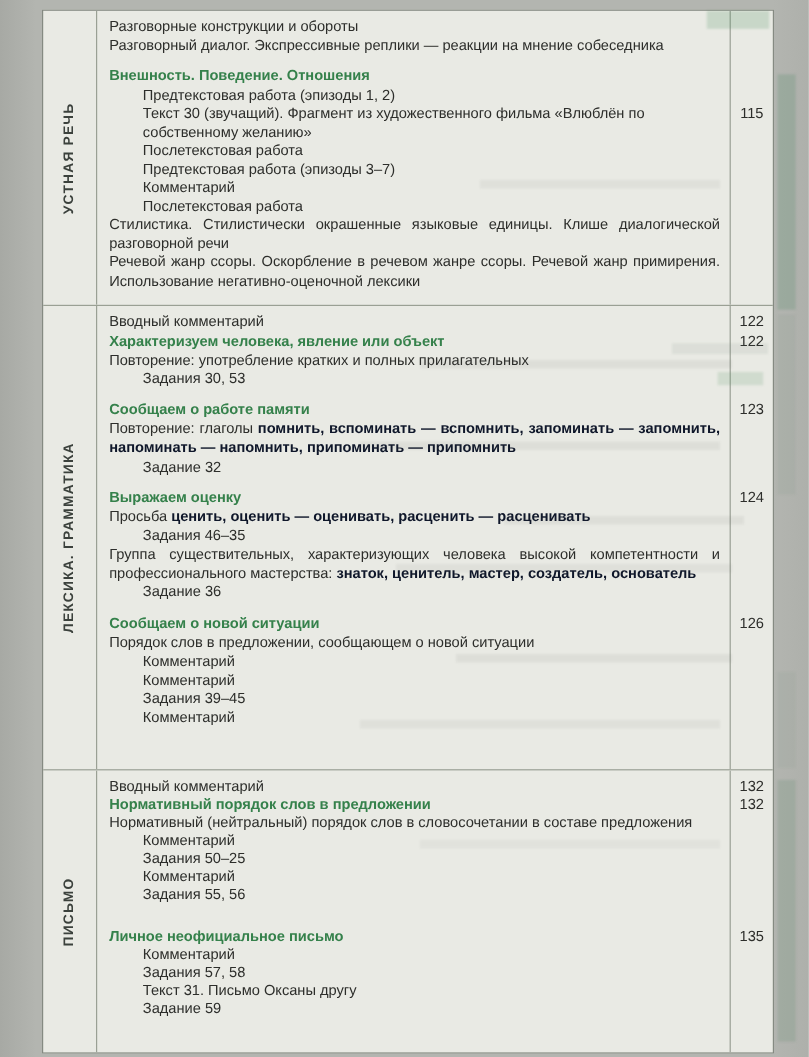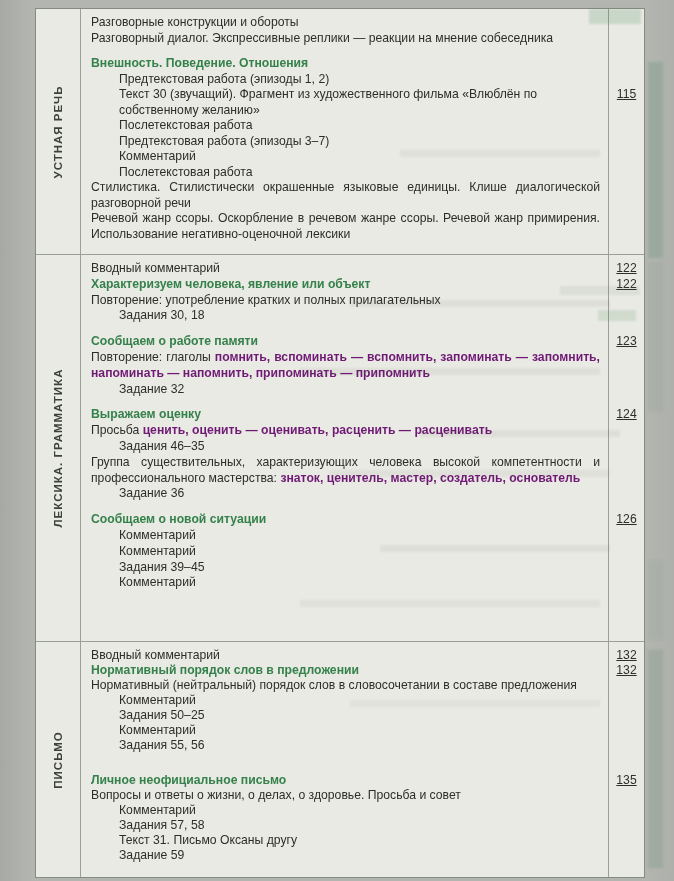--- a/index.html
+++ b/index.html
@@ -34,24 +34,24 @@
   }
   .line{position:relative;font-size:12.2px;color:var(--text,#2d2e2b);
         padding-left:10px;padding-right:44px;}
   #scan .section:nth-child(1) .line{line-height:15.5px;}
   #scan .section:nth-child(2) .line{line-height:15.8px;}
   #scan .section:nth-child(3) .line{line-height:15px;}
   .line.p{text-align:justify;}
   .line.i{padding-left:38px;text-align:left;}
   .line.h{font-weight:bold;color:var(--heading_green,#35814b);text-align:left;}
   .line.s{height:10px;}
-  .line b{font-weight:bold;color:#701a75;}
+  .line b{font-weight:bold;color:#0f172a;}
   .pg{
     position:absolute;right:0;top:0;width:35px;text-align:center;
-    font-size:12.2px;font-weight:normal;color:var(--text,#2d2e2b);text-decoration:underline;
+    font-size:12.2px;font-weight:normal;color:var(--text,#2d2e2b);
   }
   .bleed{position:absolute;filter:blur(1.1px);pointer-events:none;}
 </style>
 </head>
 <body>
 
 <div id="page">
 
   <div id="scan">
 
@@ -76,33 +76,34 @@
     </div>
 
     <div class="section">
       <div class="label-cell">
         <span>ЛЕКСИКА. ГРАММАТИКА</span>
       </div>
       <div class="content-cell">
           <div class="line p"><span class="txt"><span>Вводный комментарий</span></span><span class="pg">122</span></div>
           <div class="line h"><span class="txt"><span>Характеризуем человека, явление или объект</span></span><span class="pg">122</span></div>
           <div class="line p"><span class="txt"><span>Повторение: употребление кратких и полных прилагательных</span></span></div>
-          <div class="line i"><span class="txt"><span>Задания 30, 18</span></span></div>
+          <div class="line i"><span class="txt"><span>Задания 30, 53</span></span></div>
           <div class="line s"></div>
           <div class="line h"><span class="txt"><span>Сообщаем о работе памяти</span></span><span class="pg">123</span></div>
           <div class="line p"><span class="txt"><span>Повторение: глаголы </span><b>помнить, вспоминать — вспомнить, запоминать — запомнить, напоминать — напомнить, припоминать — припомнить</b></span></div>
           <div class="line i"><span class="txt"><span>Задание 32</span></span></div>
           <div class="line s"></div>
           <div class="line h"><span class="txt"><span>Выражаем оценку</span></span><span class="pg">124</span></div>
           <div class="line p"><span class="txt"><span>Просьба </span><b>ценить, оценить — оценивать, расценить — расценивать</b></span></div>
           <div class="line i"><span class="txt"><span>Задания 46–35</span></span></div>
           <div class="line p"><span class="txt"><span>Группа существительных, характеризующих человека высокой компетентности и профессионального мастерства: </span><b>знаток, ценитель, мастер, создатель, основатель</b></span></div>
           <div class="line i"><span class="txt"><span>Задание 36</span></span></div>
           <div class="line s"></div>
           <div class="line h"><span class="txt"><span>Сообщаем о новой ситуации</span></span><span class="pg">126</span></div>
+          <div class="line p"><span class="txt"><span>Порядок слов в предложении, сообщающем о новой ситуации</span></span></div>
           <div class="line i"><span class="txt"><span>Комментарий</span></span></div>
           <div class="line i"><span class="txt"><span>Комментарий</span></span></div>
           <div class="line i"><span class="txt"><span>Задания 39–45</span></span></div>
           <div class="line i"><span class="txt"><span>Комментарий</span></span></div>
         </div>
     </div>
 
     <div class="section">
       <div class="label-cell">
         <span>ПИСЬМО</span>
@@ -111,21 +112,20 @@
           <div class="line p"><span class="txt"><span>Вводный комментарий</span></span><span class="pg">132</span></div>
           <div class="line h"><span class="txt"><span>Нормативный порядок слов в предложении</span></span><span class="pg">132</span></div>
           <div class="line p"><span class="txt"><span>Нормативный (нейтральный) порядок слов в словосочетании в составе предложения</span></span></div>
           <div class="line i"><span class="txt"><span>Комментарий</span></span></div>
           <div class="line i"><span class="txt"><span>Задания 50–25</span></span></div>
           <div class="line i"><span class="txt"><span>Комментарий</span></span></div>
           <div class="line i"><span class="txt"><span>Задания 55, 56</span></span></div>
           <div class="line s"></div>
           <div class="line s"></div>
           <div class="line h"><span class="txt"><span>Личное неофициальное письмо</span></span><span class="pg">135</span></div>
-          <div class="line p"><span class="txt"><span>Вопросы и ответы о жизни, о делах, о здоровье. Просьба и совет</span></span></div>
           <div class="line i"><span class="txt"><span>Комментарий</span></span></div>
           <div class="line i"><span class="txt"><span>Задания 57, 58</span></span></div>
           <div class="line i"><span class="txt"><span>Текст 31. Письмо Оксаны другу</span></span></div>
           <div class="line i"><span class="txt"><span>Задание 59</span></span></div>
         </div>
     </div>
 
   </div>
 
   <div class="bleed" style="left:589px;top:9px;width:52px;height:15px;background:rgba(72,138,90,.20);"></div>

